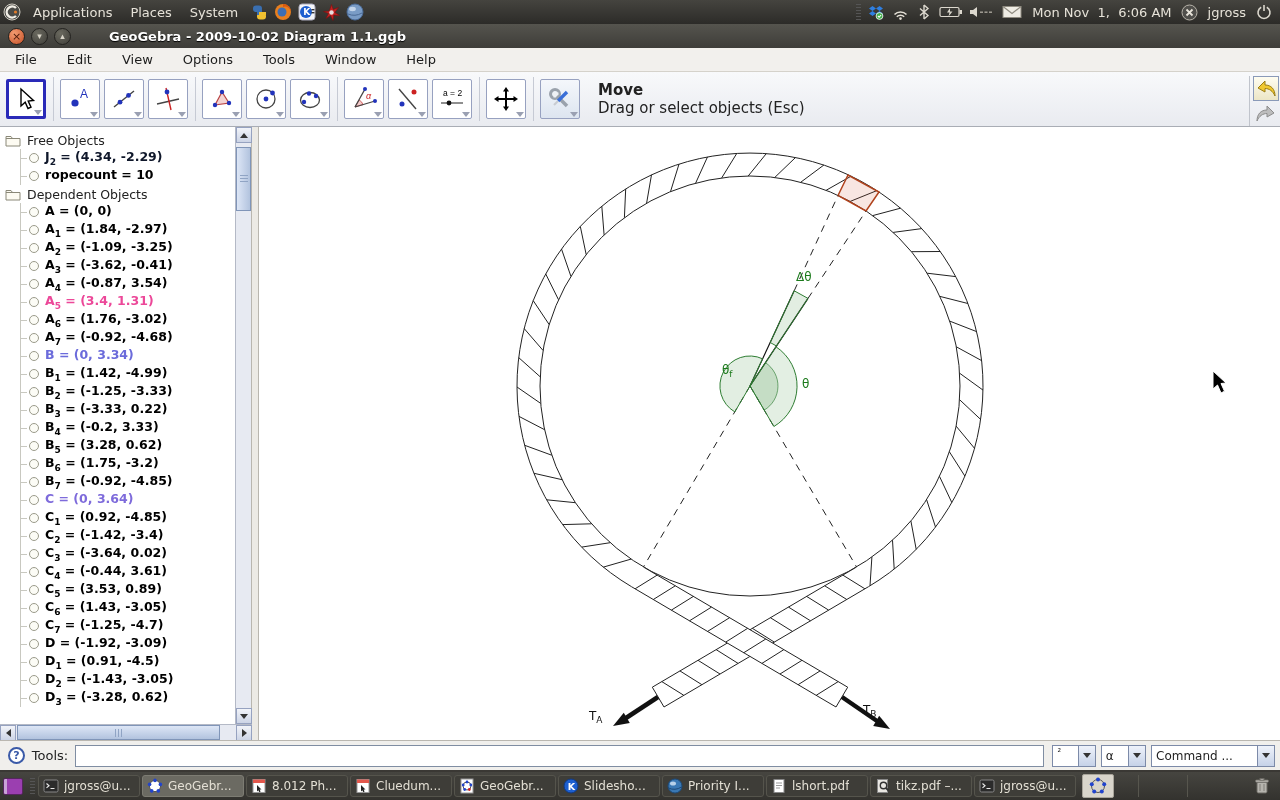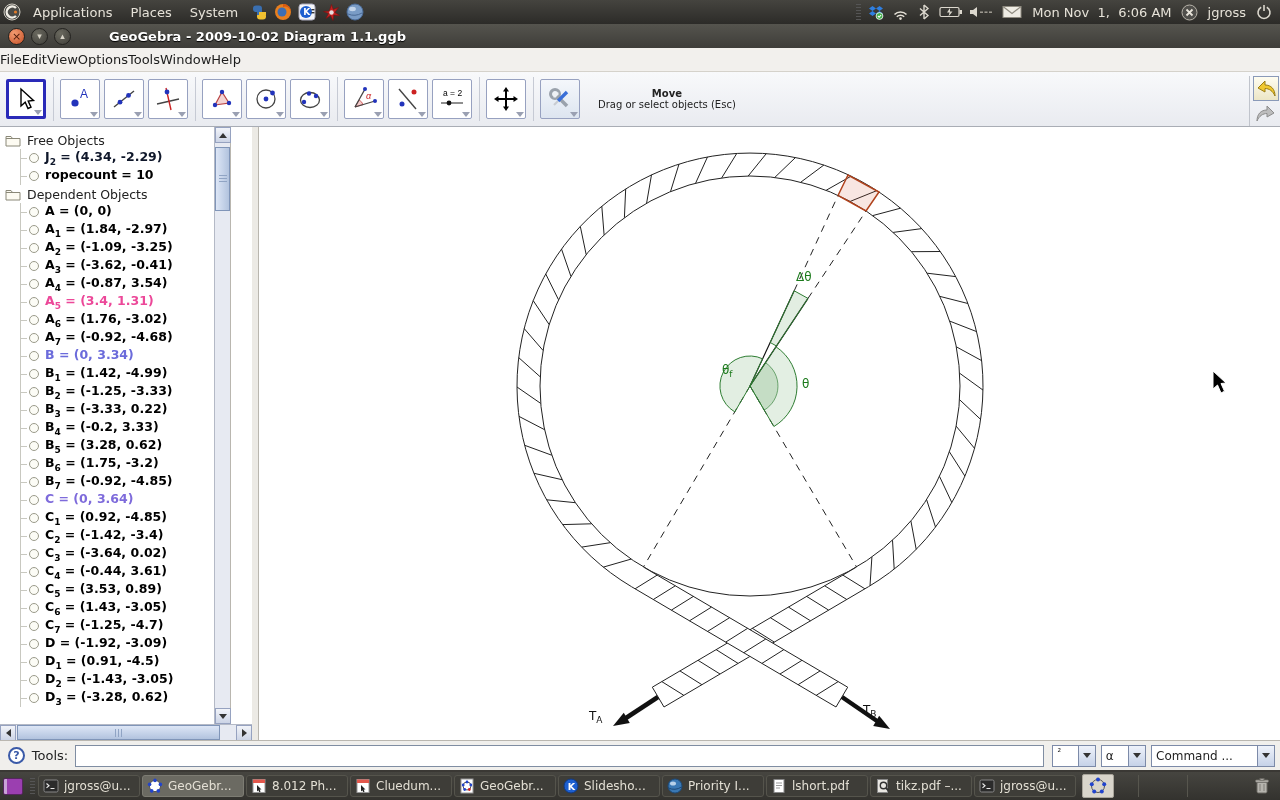--- a/index.html
+++ b/index.html
@@ -18,39 +18,39 @@
   #window{position:absolute;left:0;top:24px;width:1280px;height:746px;background:#efedea;}
   #titlebar{position:absolute;left:0;top:0;width:100%;height:24px;
     background:linear-gradient(#55544e,#3e3d39);display:flex;align-items:center;}
   .wbtn{width:17px;height:17px;border-radius:50%;margin-left:6px;display:flex;align-items:center;justify-content:center;
     font-size:11px;line-height:1;border:1px solid #23221f;}
   #btn-close{background:radial-gradient(circle at 35% 30%,#f49d72,#c44f26);color:#4d1a09;margin-left:8px;}
   #btn-min,#btn-max{background:radial-gradient(circle at 35% 30%,#6a695f,#403f3a);color:#d8d4c8;font-size:9px;}
   #win-title{color:#fff;font-weight:bold;font-size:13px;margin-left:38px;text-shadow:0 1px 1px #000;}
   #menubar{position:absolute;left:0;top:24px;width:100%;height:24px;background:#f2f0ed;border-bottom:1px solid #d5d2cb;
     display:flex;align-items:center;font-size:13px;color:#1c1c1c;}
-  #menubar span{padding:0 0;}
+  #menubar span{padding:0 15px;}
   
   #toolbar{position:absolute;left:0;top:48px;width:100%;height:55px;
     background:linear-gradient(#f8f9fb,#e9ebf0);border-bottom:1px solid #a9adb5;display:flex;align-items:center;padding-left:6px;}
   .tbtn{position:relative;width:40px;height:40px;background:#fff;border:1px solid #97a1c0;border-radius:2px;
     margin-right:4px;padding:0;display:flex;align-items:center;justify-content:center;}
   .tbtn.selected{border:3px solid #2a2ab8;}
   .tbtn .dd{position:absolute;right:1px;bottom:1px;width:0;height:0;
     border-left:4px solid transparent;border-right:4px solid transparent;border-top:5px solid #9aa0b2;}
   .tb-sep{width:1px;height:44px;background:#c6cad4;margin:0 6px 0 3px;}
-  #tb-help{margin-left:14px;font-size:10px;color:#222;text-align:center;}
+  #tb-help{margin-left:14px;font-size:15px;color:#222;}
   #tb-help .t1{font-weight:bold;}
   #undo-redo{position:absolute;right:3px;top:4px;width:28px;border-left:1px solid #c0c4cc;padding-left:3px;}
   #undo-btn{width:26px;height:25px;border:1px solid #8a9ab8;background:linear-gradient(#fffdf0,#ece6c6);
     display:flex;align-items:center;justify-content:center;}
   #redo-btn{width:26px;height:25px;display:flex;align-items:center;justify-content:center;}
   
   #main{position:absolute;left:0;top:103px;width:100%;height:613px;background:#fff;}
-  #algebra{position:absolute;left:0;top:0;width:231px;height:100%;background:#fff;border-right:1px solid #b9b6af;}
+  #algebra{position:absolute;left:0;top:0;width:252px;height:100%;background:#fff;border-right:1px solid #b9b6af;}
   #algebra-tree{position:absolute;left:0;top:4px;width:234px;height:592px;overflow:hidden;font-size:12.5px;}
   .t-row{height:18px;display:flex;align-items:center;white-space:nowrap;position:relative;}
   .t-header{padding-left:5px;color:#222;}
   .t-header .folder{display:inline-flex;margin-right:6px;}
   .t-item{padding-left:29px;}
   .t-item::before{content:'';position:absolute;left:20px;top:0;height:100%;border-left:1px solid #c8c8c0;}
   .t-item::after{content:'';position:absolute;left:20px;top:9px;width:7px;border-top:1px solid #c8c8c0;}
   .vis{width:10px;height:10px;border-radius:50%;border:1.5px solid #9b9b8b;background:#fcfcf6;margin-right:6px;flex:none;}
   .t-label{font-weight:bold;}
   .t-label sub{font-size:9px;}

